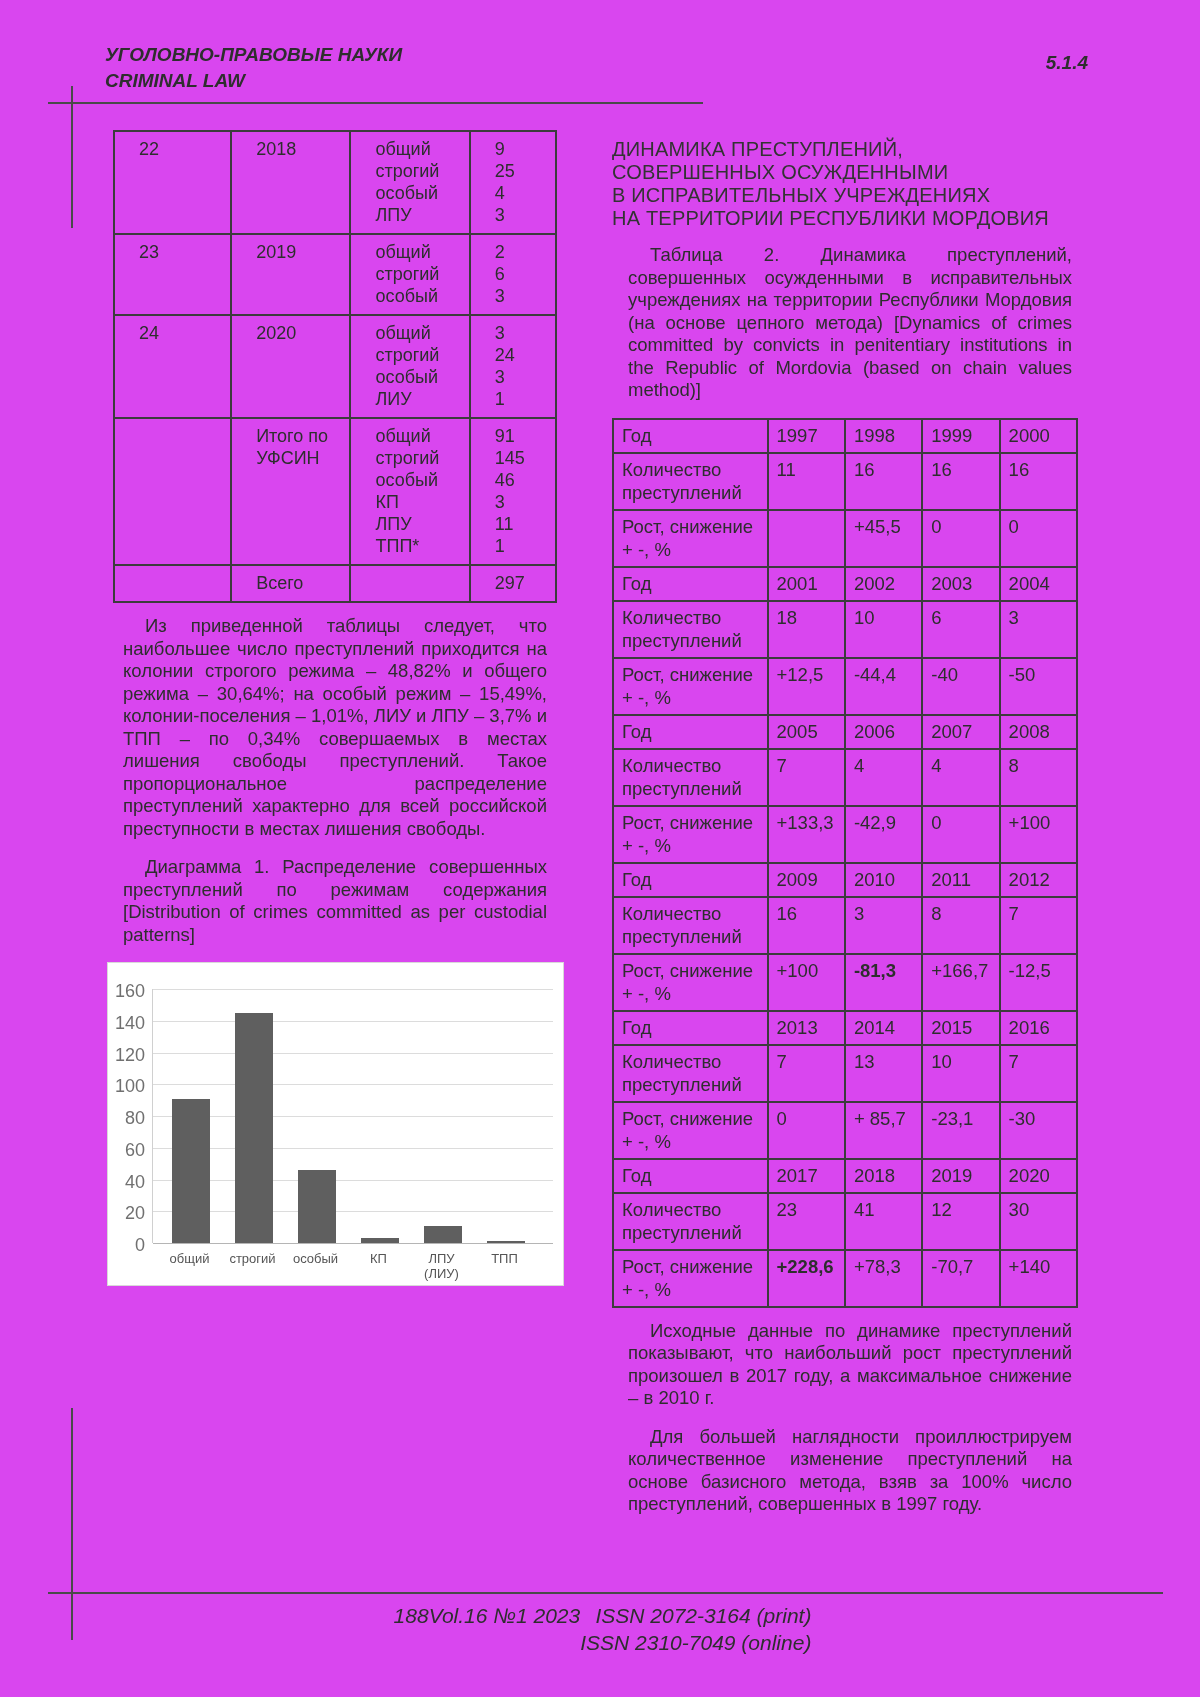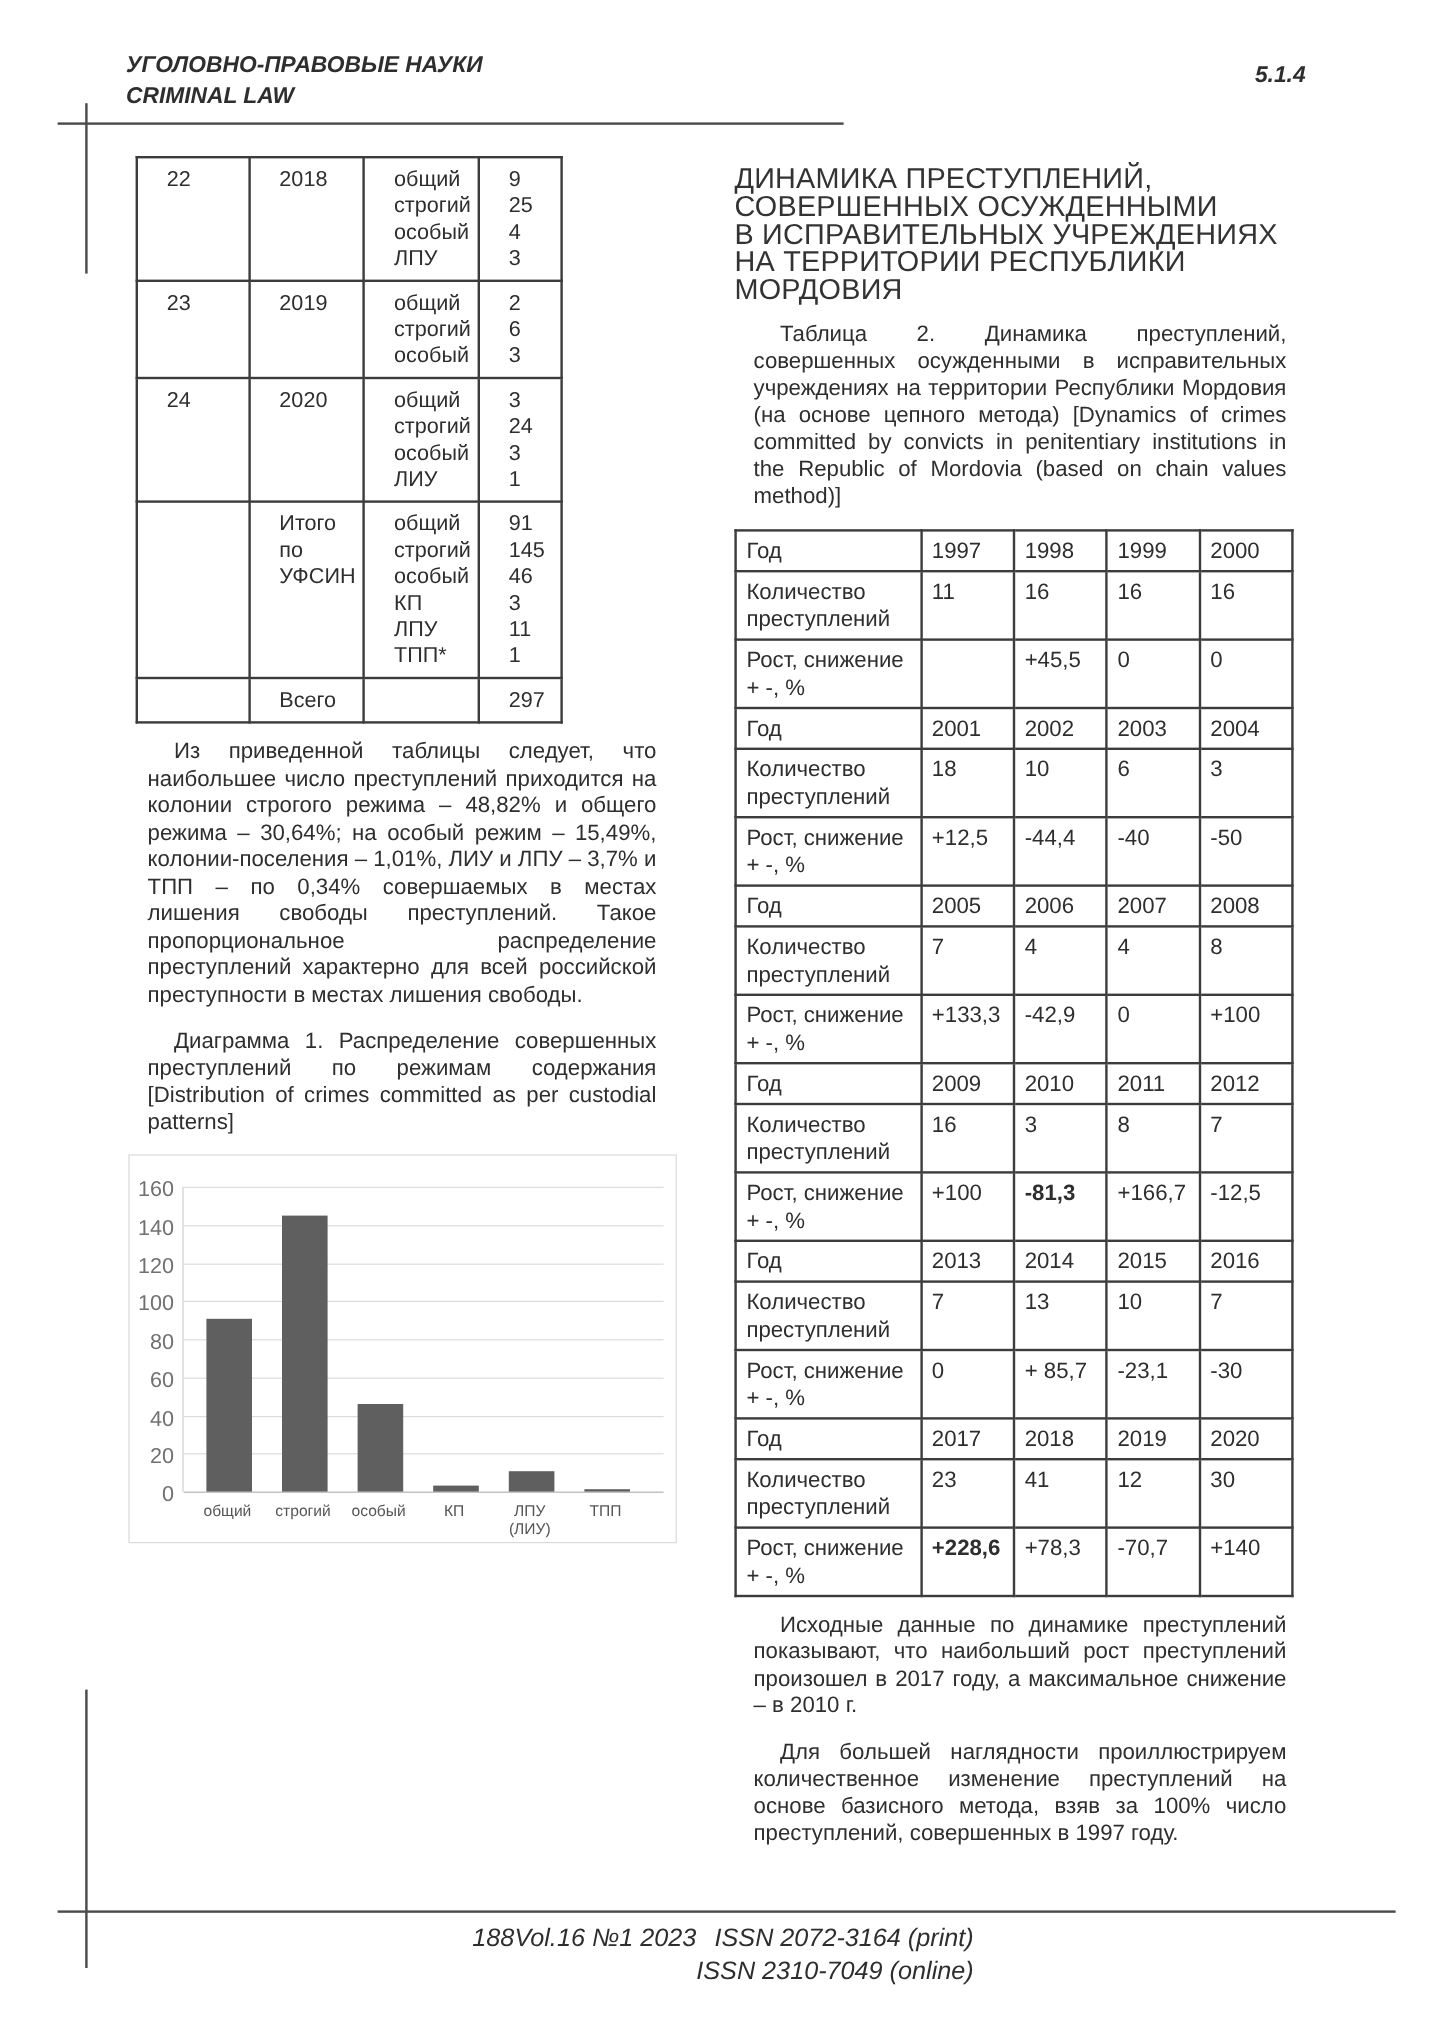--- a/index.html
+++ b/index.html
@@ -1,18 +1,18 @@
 <!DOCTYPE html>
 <html><head>
 <meta charset="utf-8">
 <style>
   html,body{margin:0;padding:0;background:#e8e8e8;}
   .page{
     position:relative; width:1200px; height:1697px; margin:0 auto;
-    background:#ffffff; color:#2e2e2e;
+    background:#d946ef; color:#2e2e2e;
     font-family:"Liberation Sans", sans-serif;
     overflow:hidden;
   }
   
   .rule{position:absolute;background:#4a4a4a;}
   .header-rule{left:48px;top:102px;width:655px;height:2px;}
   .footer-rule{left:48px;top:1592px;width:1115px;height:2px;}
   .vline-top{left:71px;top:86px;width:2px;height:142px;}
   .vline-bottom{left:71px;top:1408px;width:2px;height:232px;}
 
@@ -22,31 +22,31 @@
 
   
   .col-left{position:absolute;left:107px;top:130px;width:456px;}
   .col-right{position:absolute;left:612px;top:132px;width:476px;}
 
   .p{font-size:18.5px;line-height:22.5px;text-align:justify;text-indent:22px;margin:16px;}
   .col-left .p{margin-top:12px;}
 
   
   table{border-collapse:collapse;}
-  .t1{margin-left:6px;width:356px;font-size:18px;line-height:22px;table-layout:fixed;}
+  .t1{margin-left:6px;width:444px;font-size:18px;line-height:22px;table-layout:fixed;}
   .t1 td{border:2px solid #3c3c3c;padding:6px 4px 7px 24px;vertical-align:top;}
   .t1 col.c1{width:26.5%}.t1 col.c2{width:27%}.t1 col.c3{width:27%}.t1 col.c4{width:19.5%}
 
   
   .t2{margin-top:4px;width:466px;font-size:18.5px;line-height:23px;table-layout:fixed;}
   .t2 td{border:2px solid #3c3c3c;padding:4px 3px 5px 8px;vertical-align:top;}
   .t2 col.l{width:33.3%}.t2 col.d{width:16.675%}
   .t2 td.bold{font-weight:700;}
 
-  .title{font-size:24px;line-height:23px;font-weight:400;letter-spacing:.2px;
+  .title{font-size:20px;line-height:23px;font-weight:400;letter-spacing:.2px;
          white-space:pre-line;margin:6px 0 14px 0;color:#333;}
   .cap{margin-top:0;}
   .col-right .p{margin-top:12px;}
   .after-table{margin-top:38px;}
 
   
   .chart{position:relative;margin-top:10px;width:455px;height:322px;border:1px solid #d9d9d9;background:#fff;}
   .plot{position:absolute;left:44px;top:26px;right:10px;height:254px;border-left:1px solid #d0d0d0;}
   .gridline{position:absolute;left:0;right:0;height:1px;background:#dcdcdc;}
   .gridline.zero{background:#b5b5b5;}

